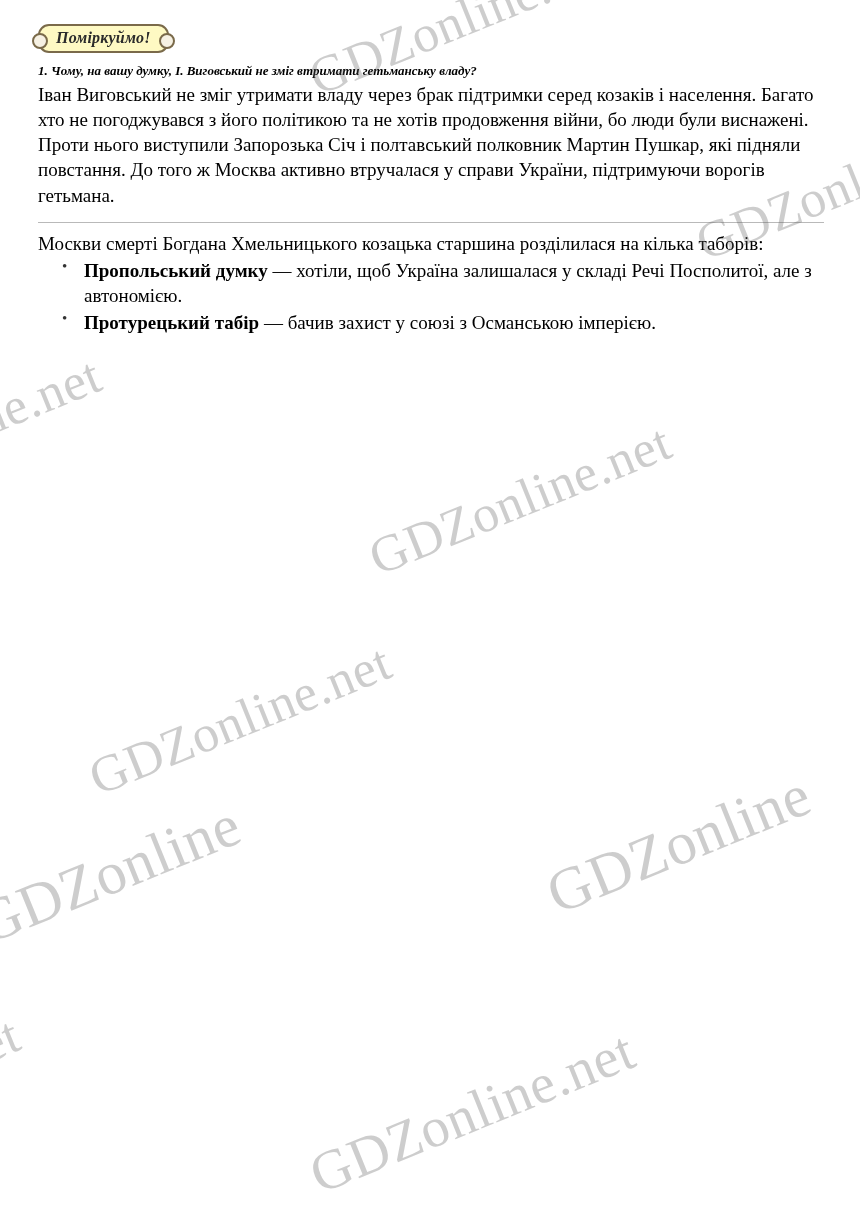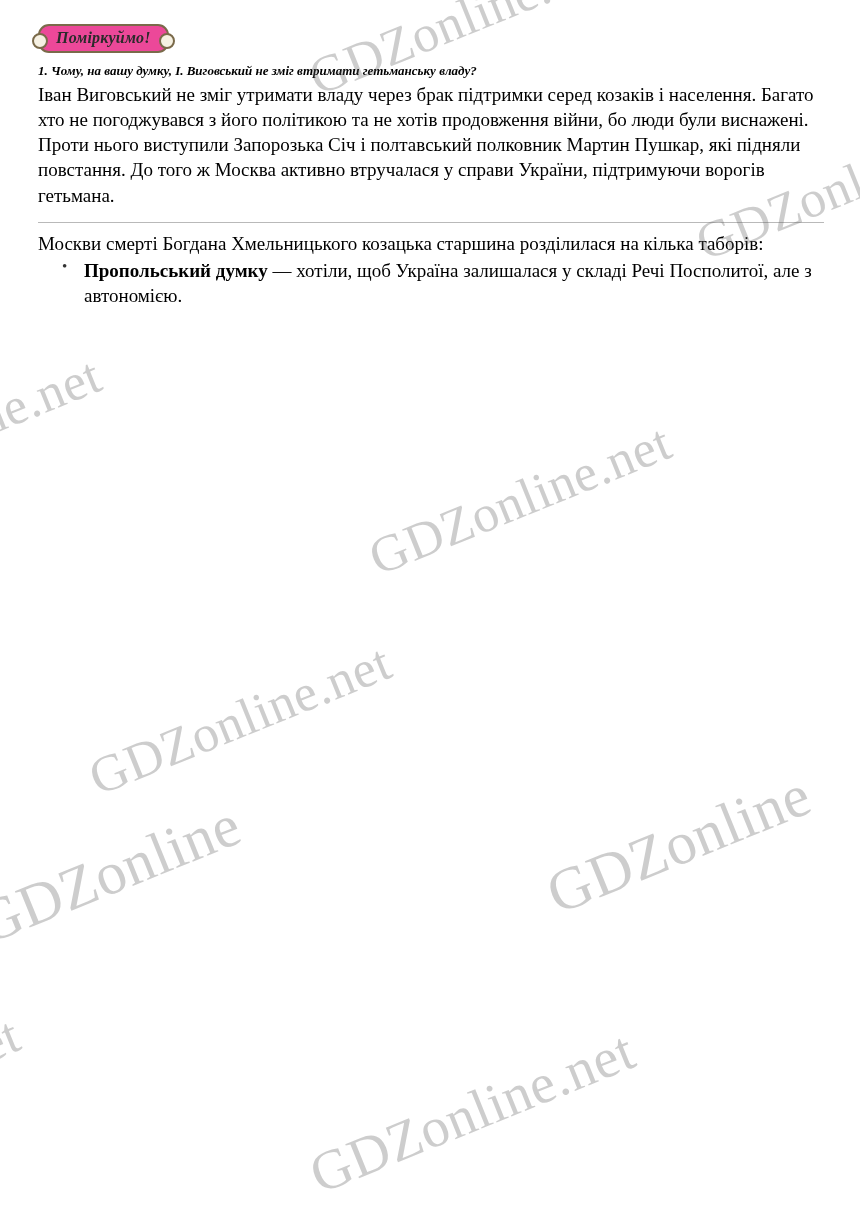--- a/index.html
+++ b/index.html
@@ -25,21 +25,21 @@
   }
 
   
   .badge-wrap {
     margin: 6px 0 10px 0;
   }
   .badge {
     display: inline-block;
     border: 2px solid #7a6a4a;
     border-radius: 11px;
-    background: #ec4899;
+    background: #fef9c3;
     padding: 3px 16px 4px 16px;
     font-style: italic;
     font-weight: bold;
     font-size: 16px;
     color: #2b2b2b;
     letter-spacing: .2px;
     position: relative;
   }
   .badge::before,
   .badge::after {
@@ -131,20 +131,23 @@
 
   <hr class="sep">
 
   <div class="block">
     <p class="body">Москви смерті Богдана Хмельницького козацька старшина розділилася на кілька таборів:</p>
 
     <ul class="camps">
       <li>
         <span class="camp-name">Пропольський думку</span><span> — хотіли, щоб Україна залишалася у складі Речі Посполитої, але з автономією.</span>
       </li>
+      <li>
+        <span class="camp-name">Протурецький табір</span><span> — бачив захист у союзі з Османською імперією.</span>
+      </li>
     </ul>
 
   </div>
 
 </div>
 
 <div class="wm-layer">
     <div class="wm" style="left: 300px; top: -10px; font-size: 52px; transform: rotate(-22deg);">GDZonline.net</div>
     <div class="wm" style="left: 690px; top: 170px; font-size: 52px; transform: rotate(-22deg);">GDZonline</div>
     <div class="wm" style="left: -40px; top: 370px; font-size: 52px; transform: rotate(-22deg);">ine.net</div>

